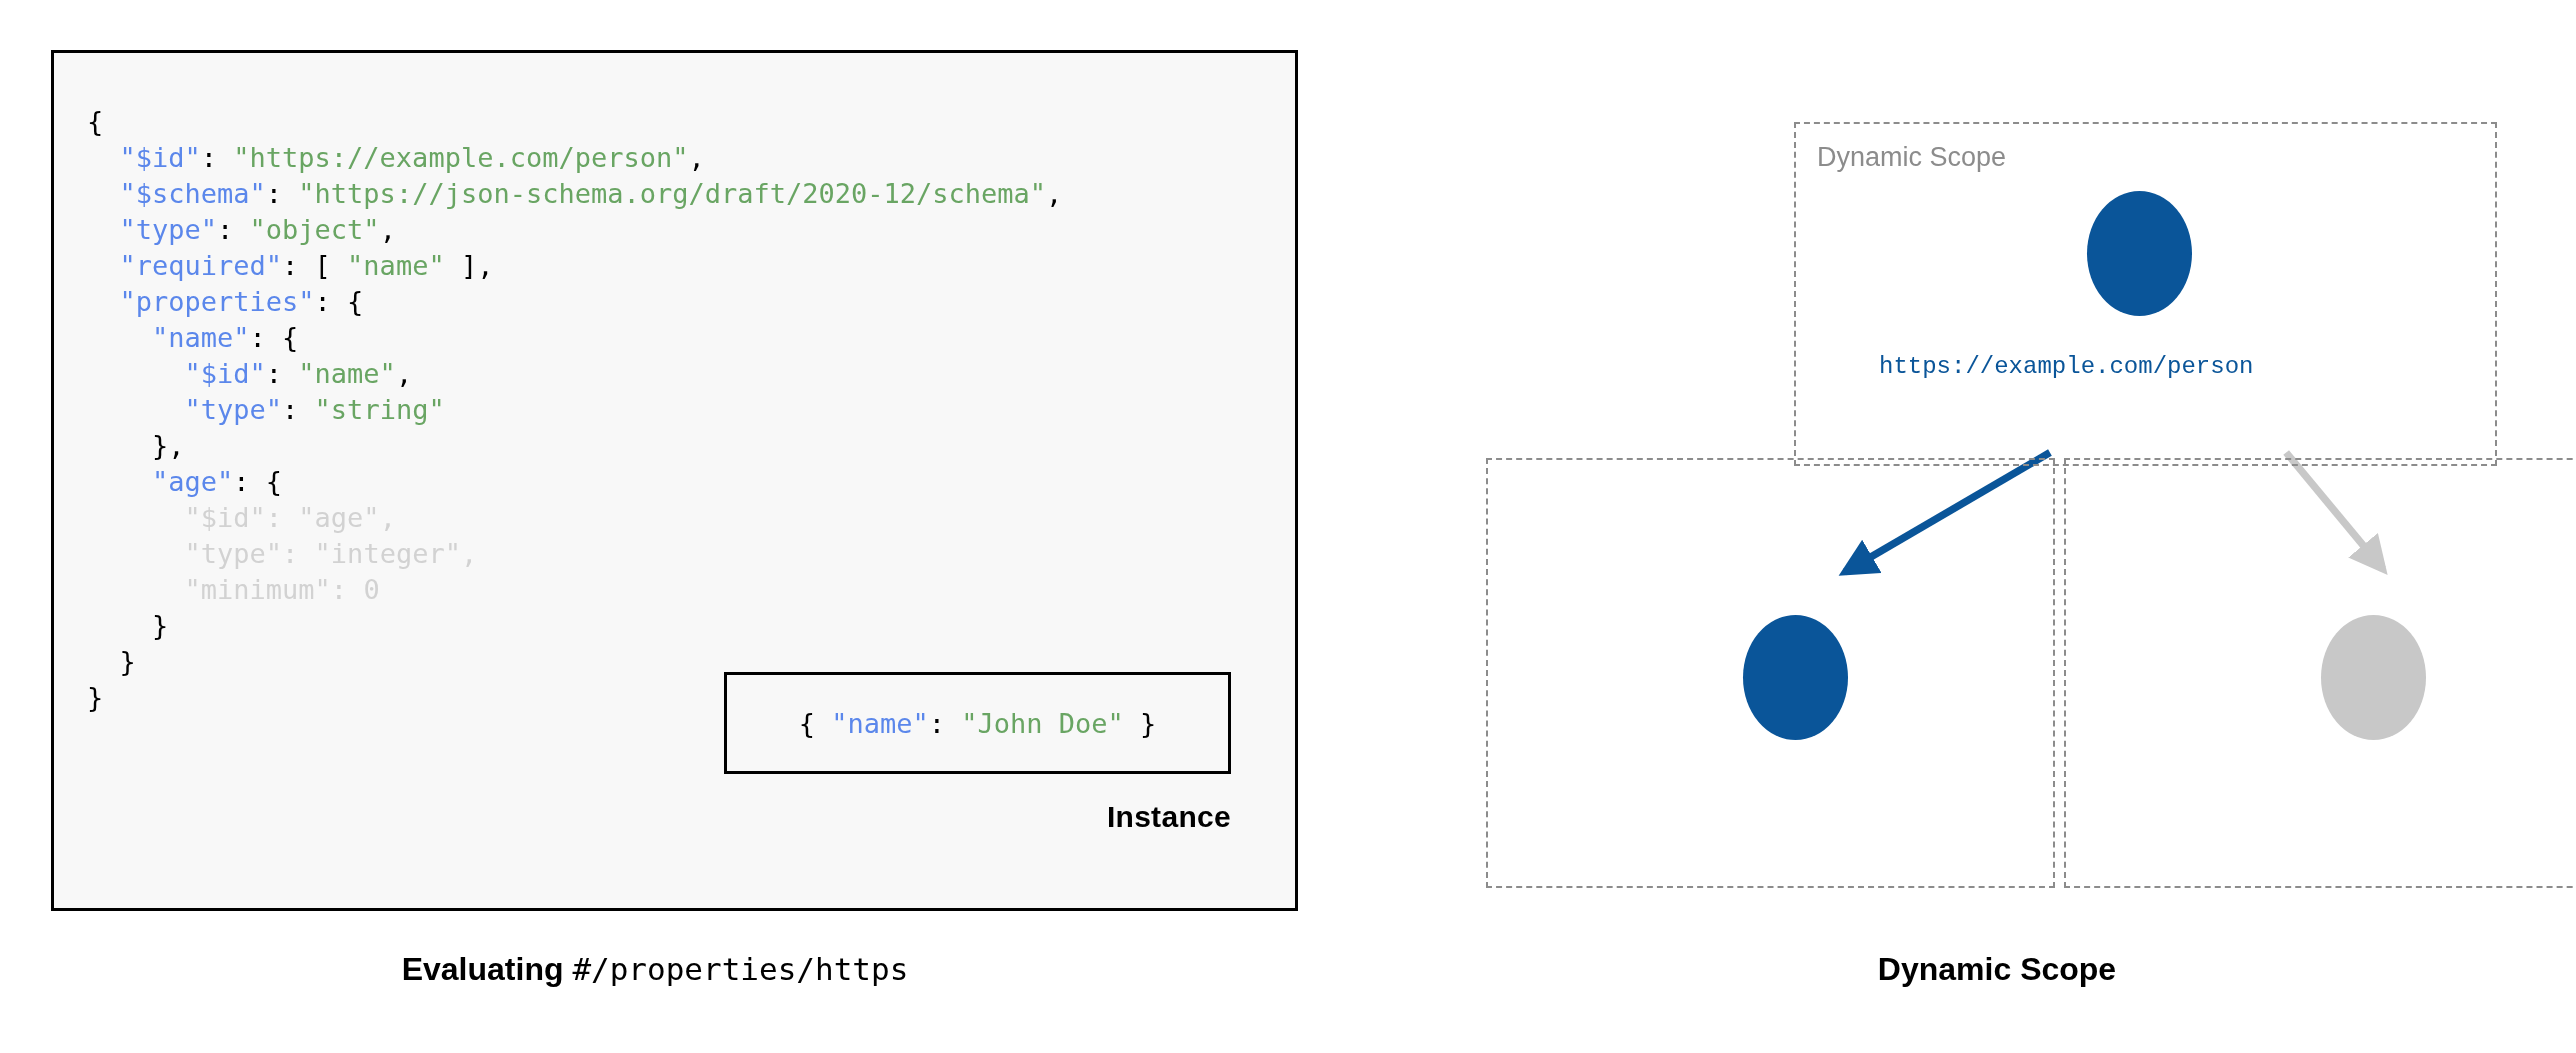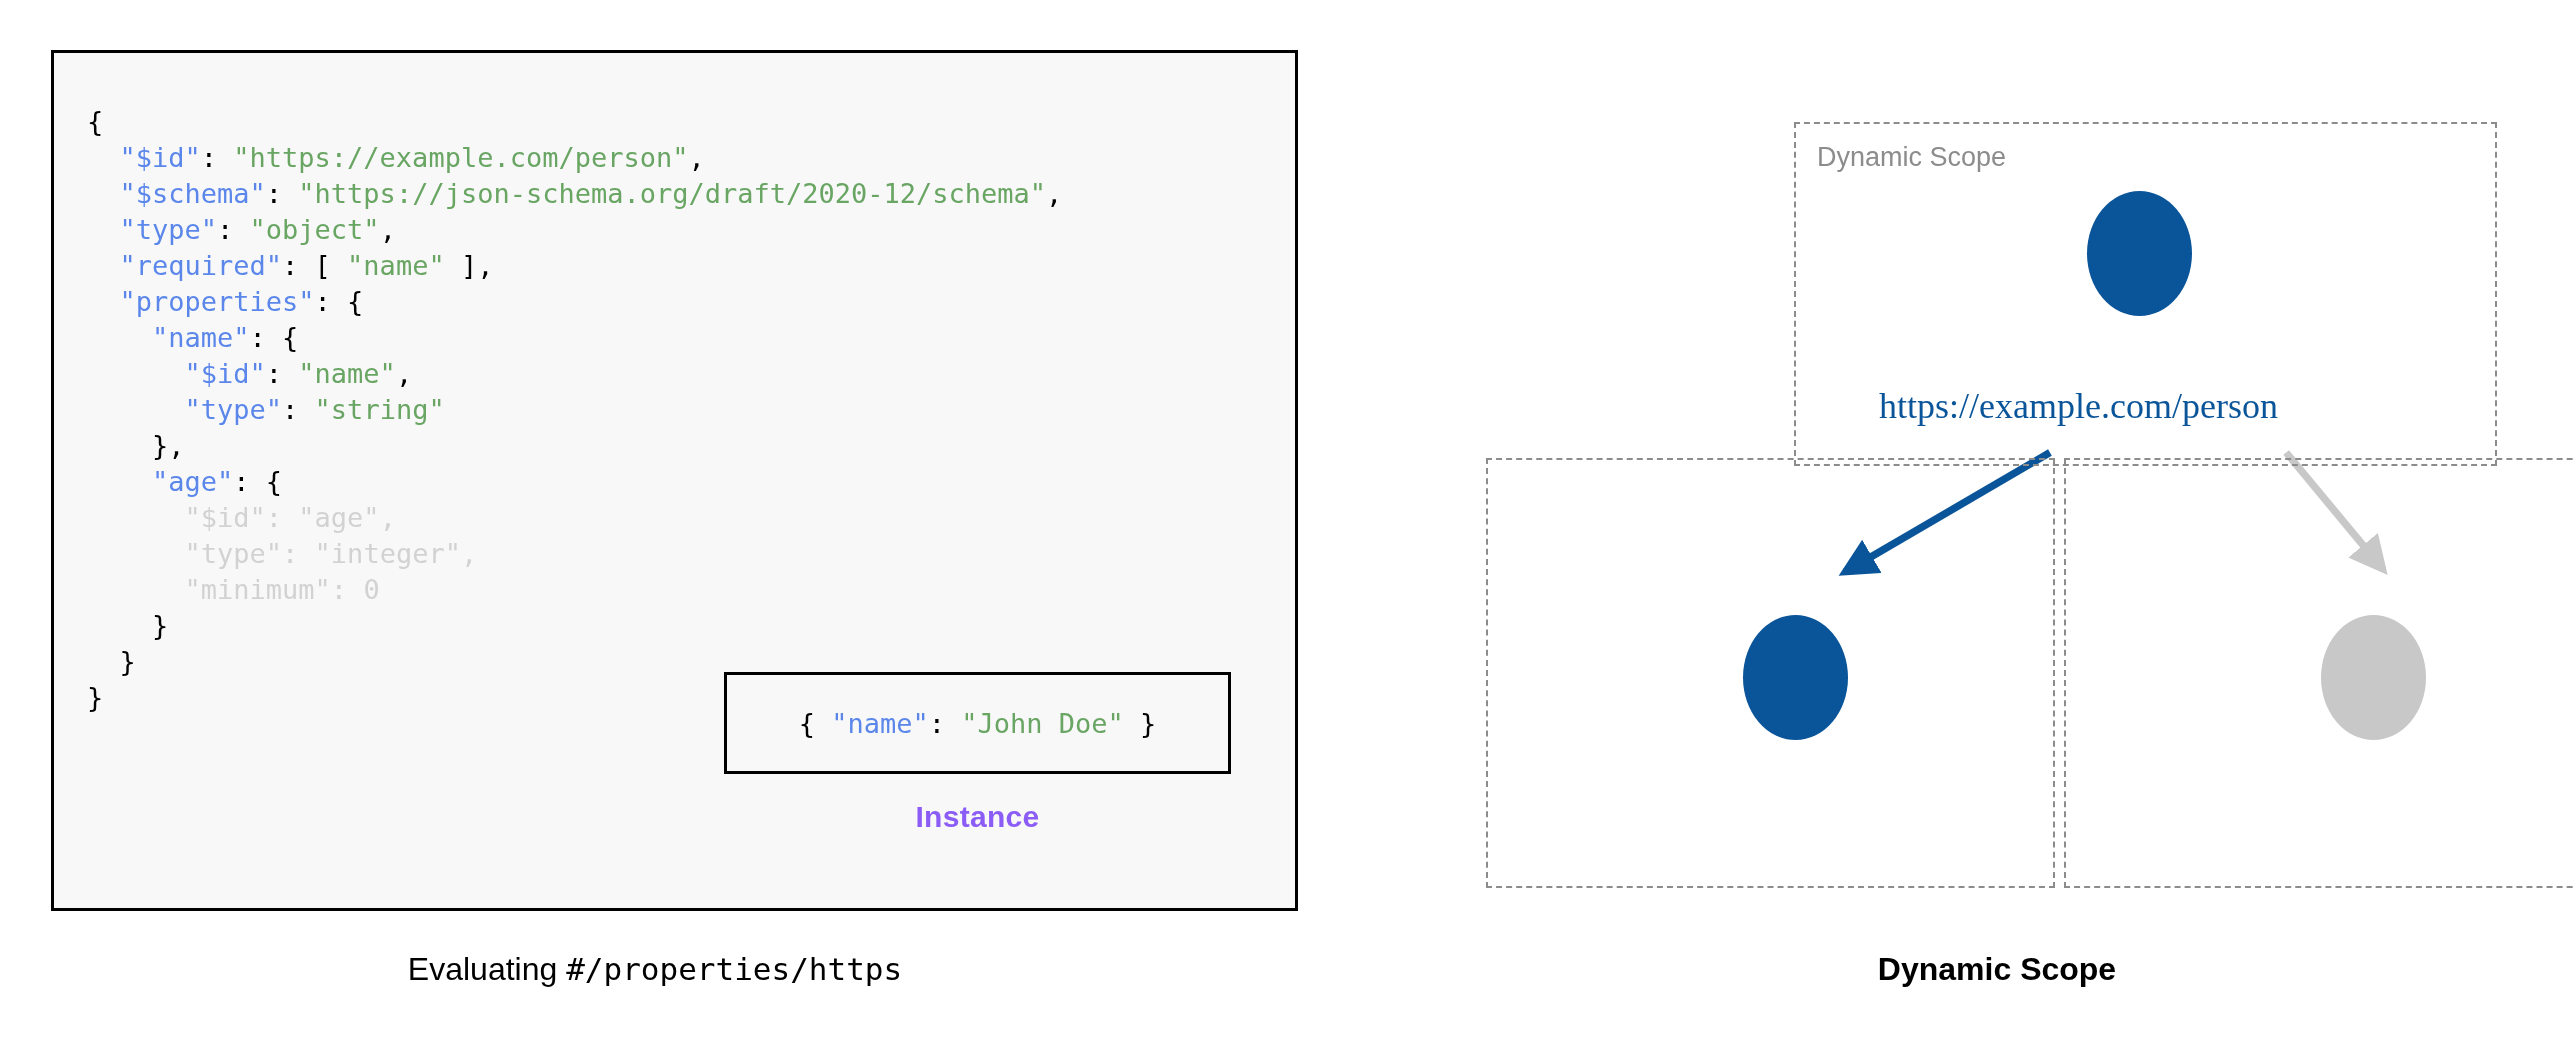--- a/index.html
+++ b/index.html
@@ -70,40 +70,40 @@
   #instance-code {
     font-family: "DejaVu Sans Mono", "Liberation Mono", monospace;
     font-size: 27px;
     white-space: pre;
   }
   #instance-label {
     position: absolute;
     left: 724px;
     top: 800px;
     width: 507px;
-    text-align: center;
+    text-align: right;
     font-size: 30px;
     font-weight: bold;
-    color: #8b5cf6;
+    color: #000000;
     letter-spacing: 0.3px;
   }
 
   #left-caption {
     position: absolute;
     left: 0;
     top: 951px;
     width: 1310px;
     text-align: center;
     white-space: nowrap;
     font-size: 32px;
     color: #000000;
   }
   #left-caption .cap-bold {
     font-family: "Liberation Sans", sans-serif;
-    font-weight: normal;
+    font-weight: bold;
   }
   #left-caption .cap-mono {
     font-family: "DejaVu Sans Mono", "Liberation Mono", monospace;
     font-weight: normal;
     font-size: 31px;
   }
 
   
   #right-panel {
     position: absolute;
@@ -133,24 +133,23 @@
   .node-circle {
     position: absolute;
     border-radius: 50%;
   }
   #node-person { left: 723px; top: 191px;  width: 105px; height: 125px; background: #0a5599; }
   #node-name   { left: 379px;  top: 615px; width: 105px; height: 125px; background: #0a5599; }
   #node-age    { left: 957px; top: 615px; width: 105px; height: 125px; background: #c8c8c8; }
 
   .node-label {
     position: absolute;
-    font-family: Liberation Serif, serif;
-    font-size: 36px;
+    font-family: Liberation Mono, monospace;
+    font-size: 24px;
     white-space: nowrap;
-    margin-top: 32px;
   }
   #label-person { left: 515px;  top: 353px;  color: #0a5599; }
   #label-name   { left: 168px;  top: 789px; color: #0a5599; }
   #label-age    { left: 749px; top: 789px; color: #d2d2d2; }
 
   #arrow-layer {
     position: absolute;
     left: 0; top: 0;
     width: 1266px; height: 1053px;
     pointer-events: none;

